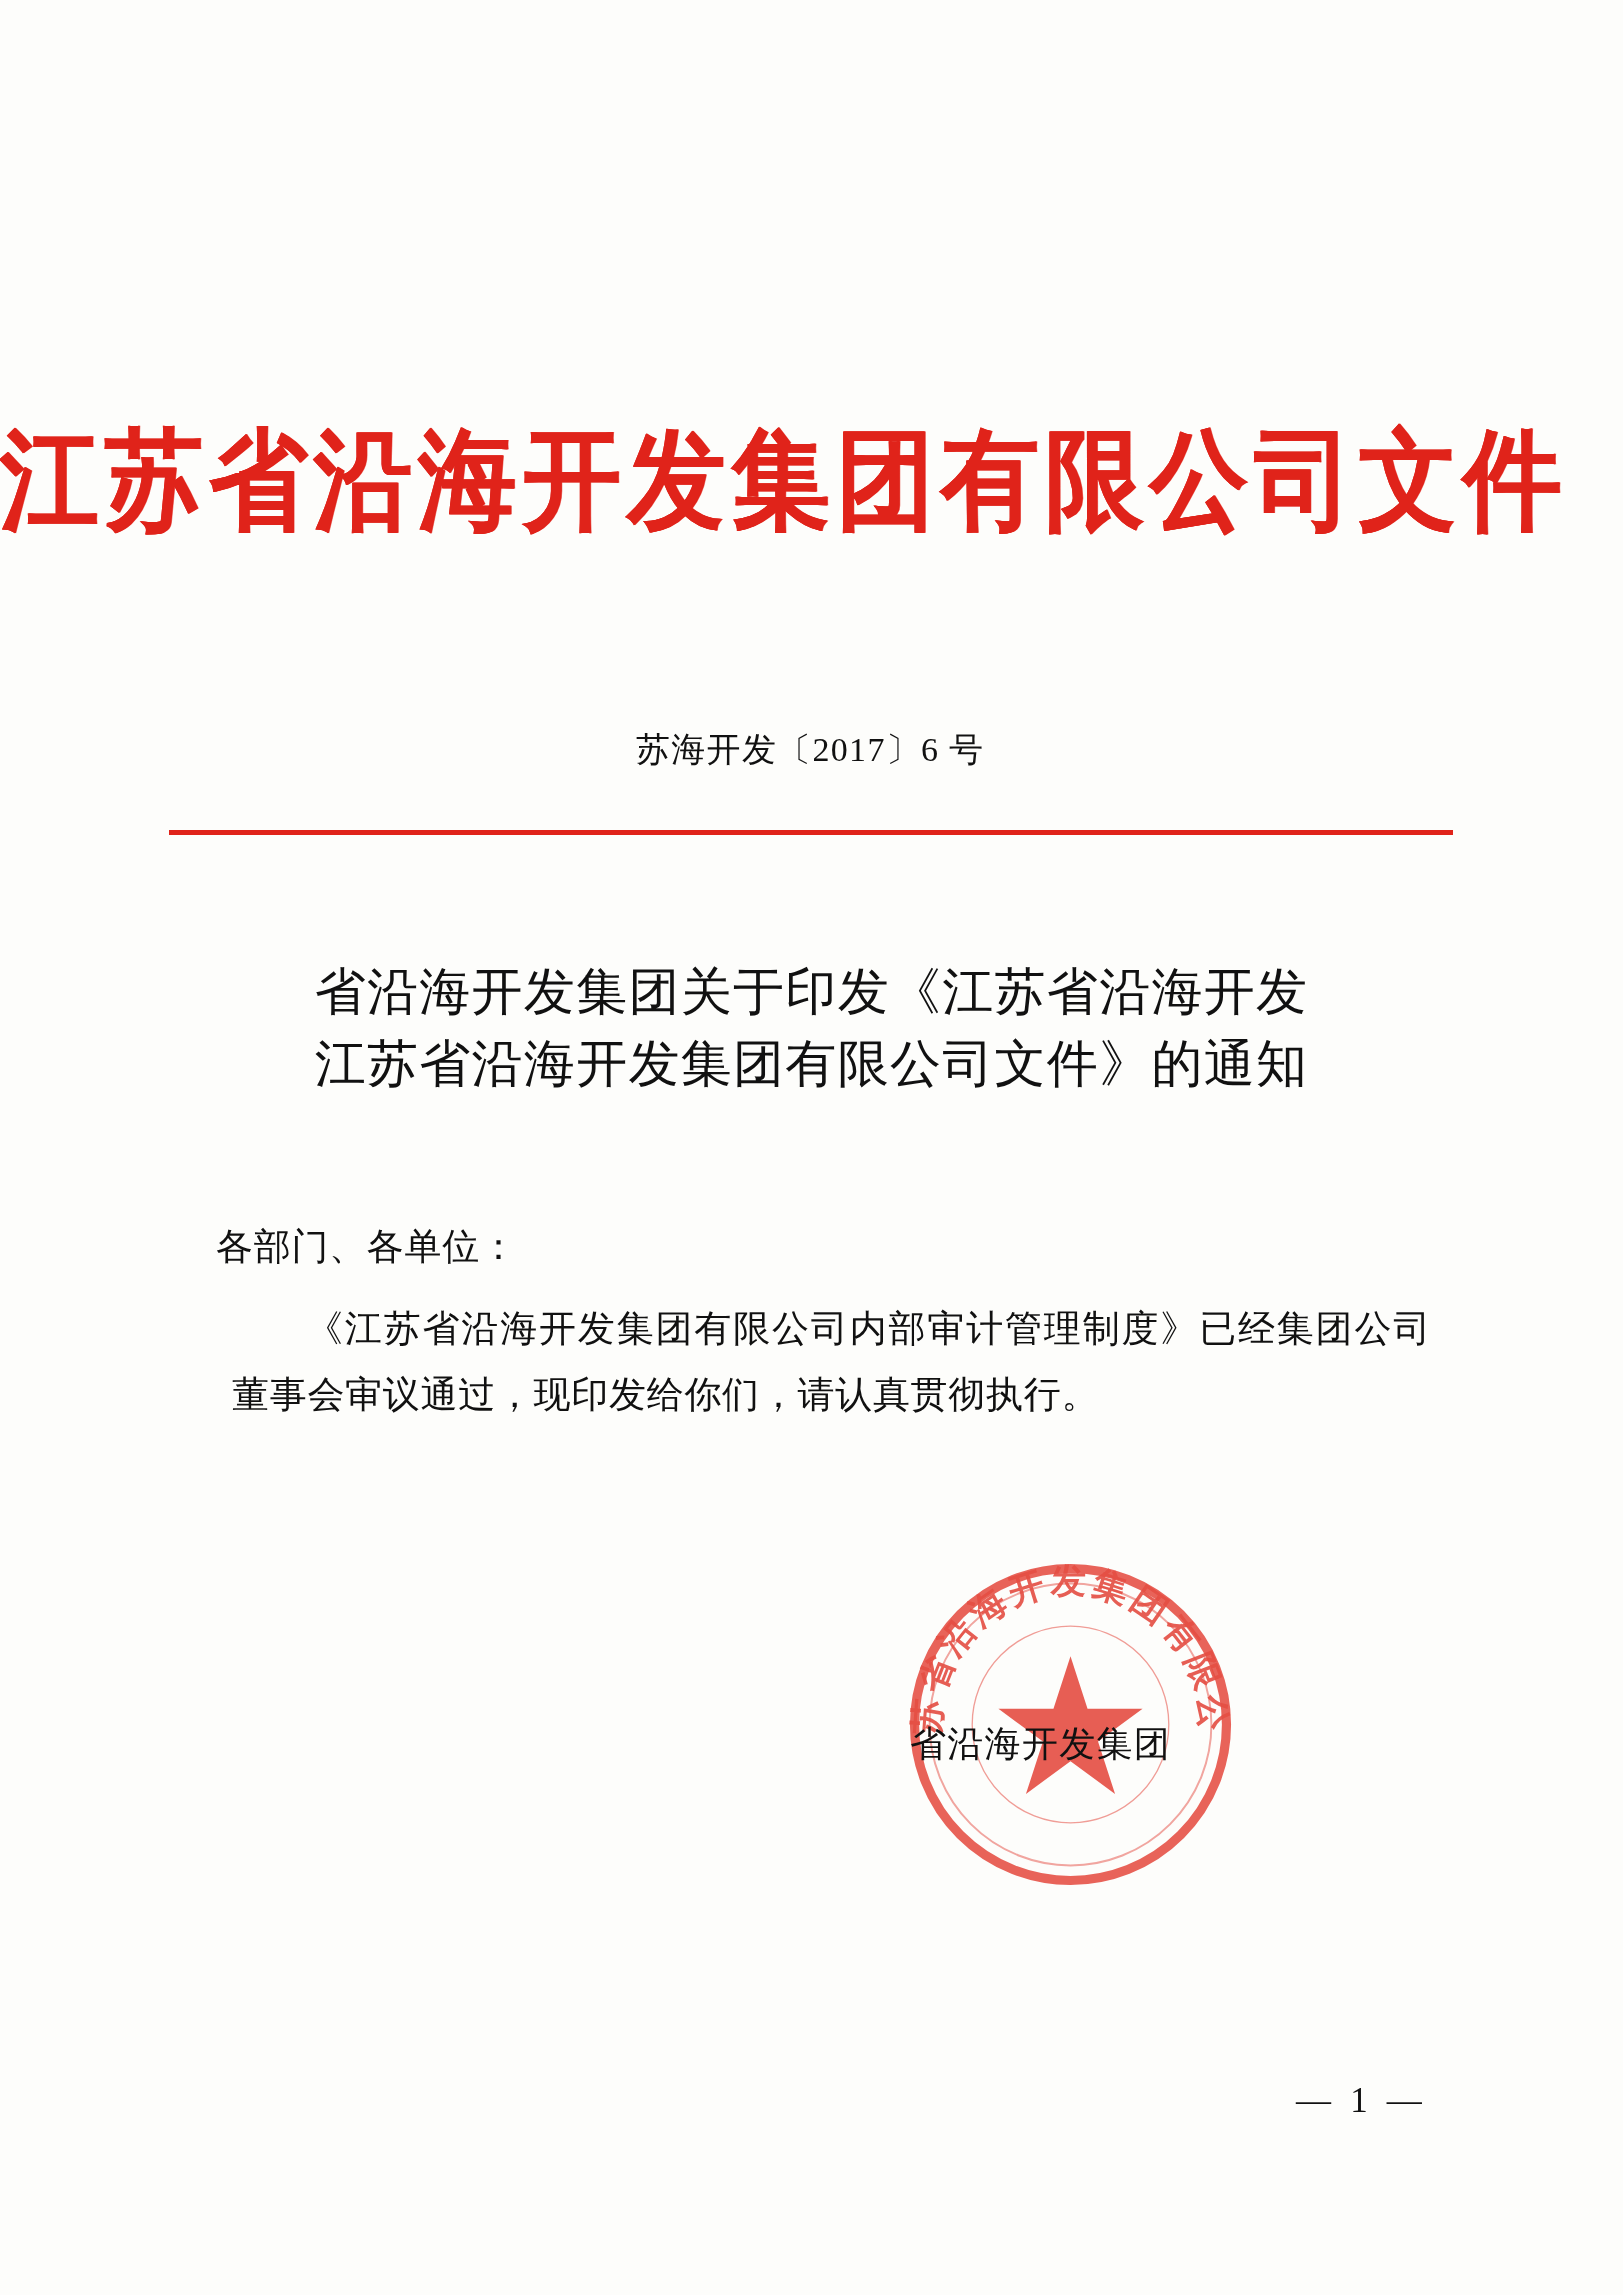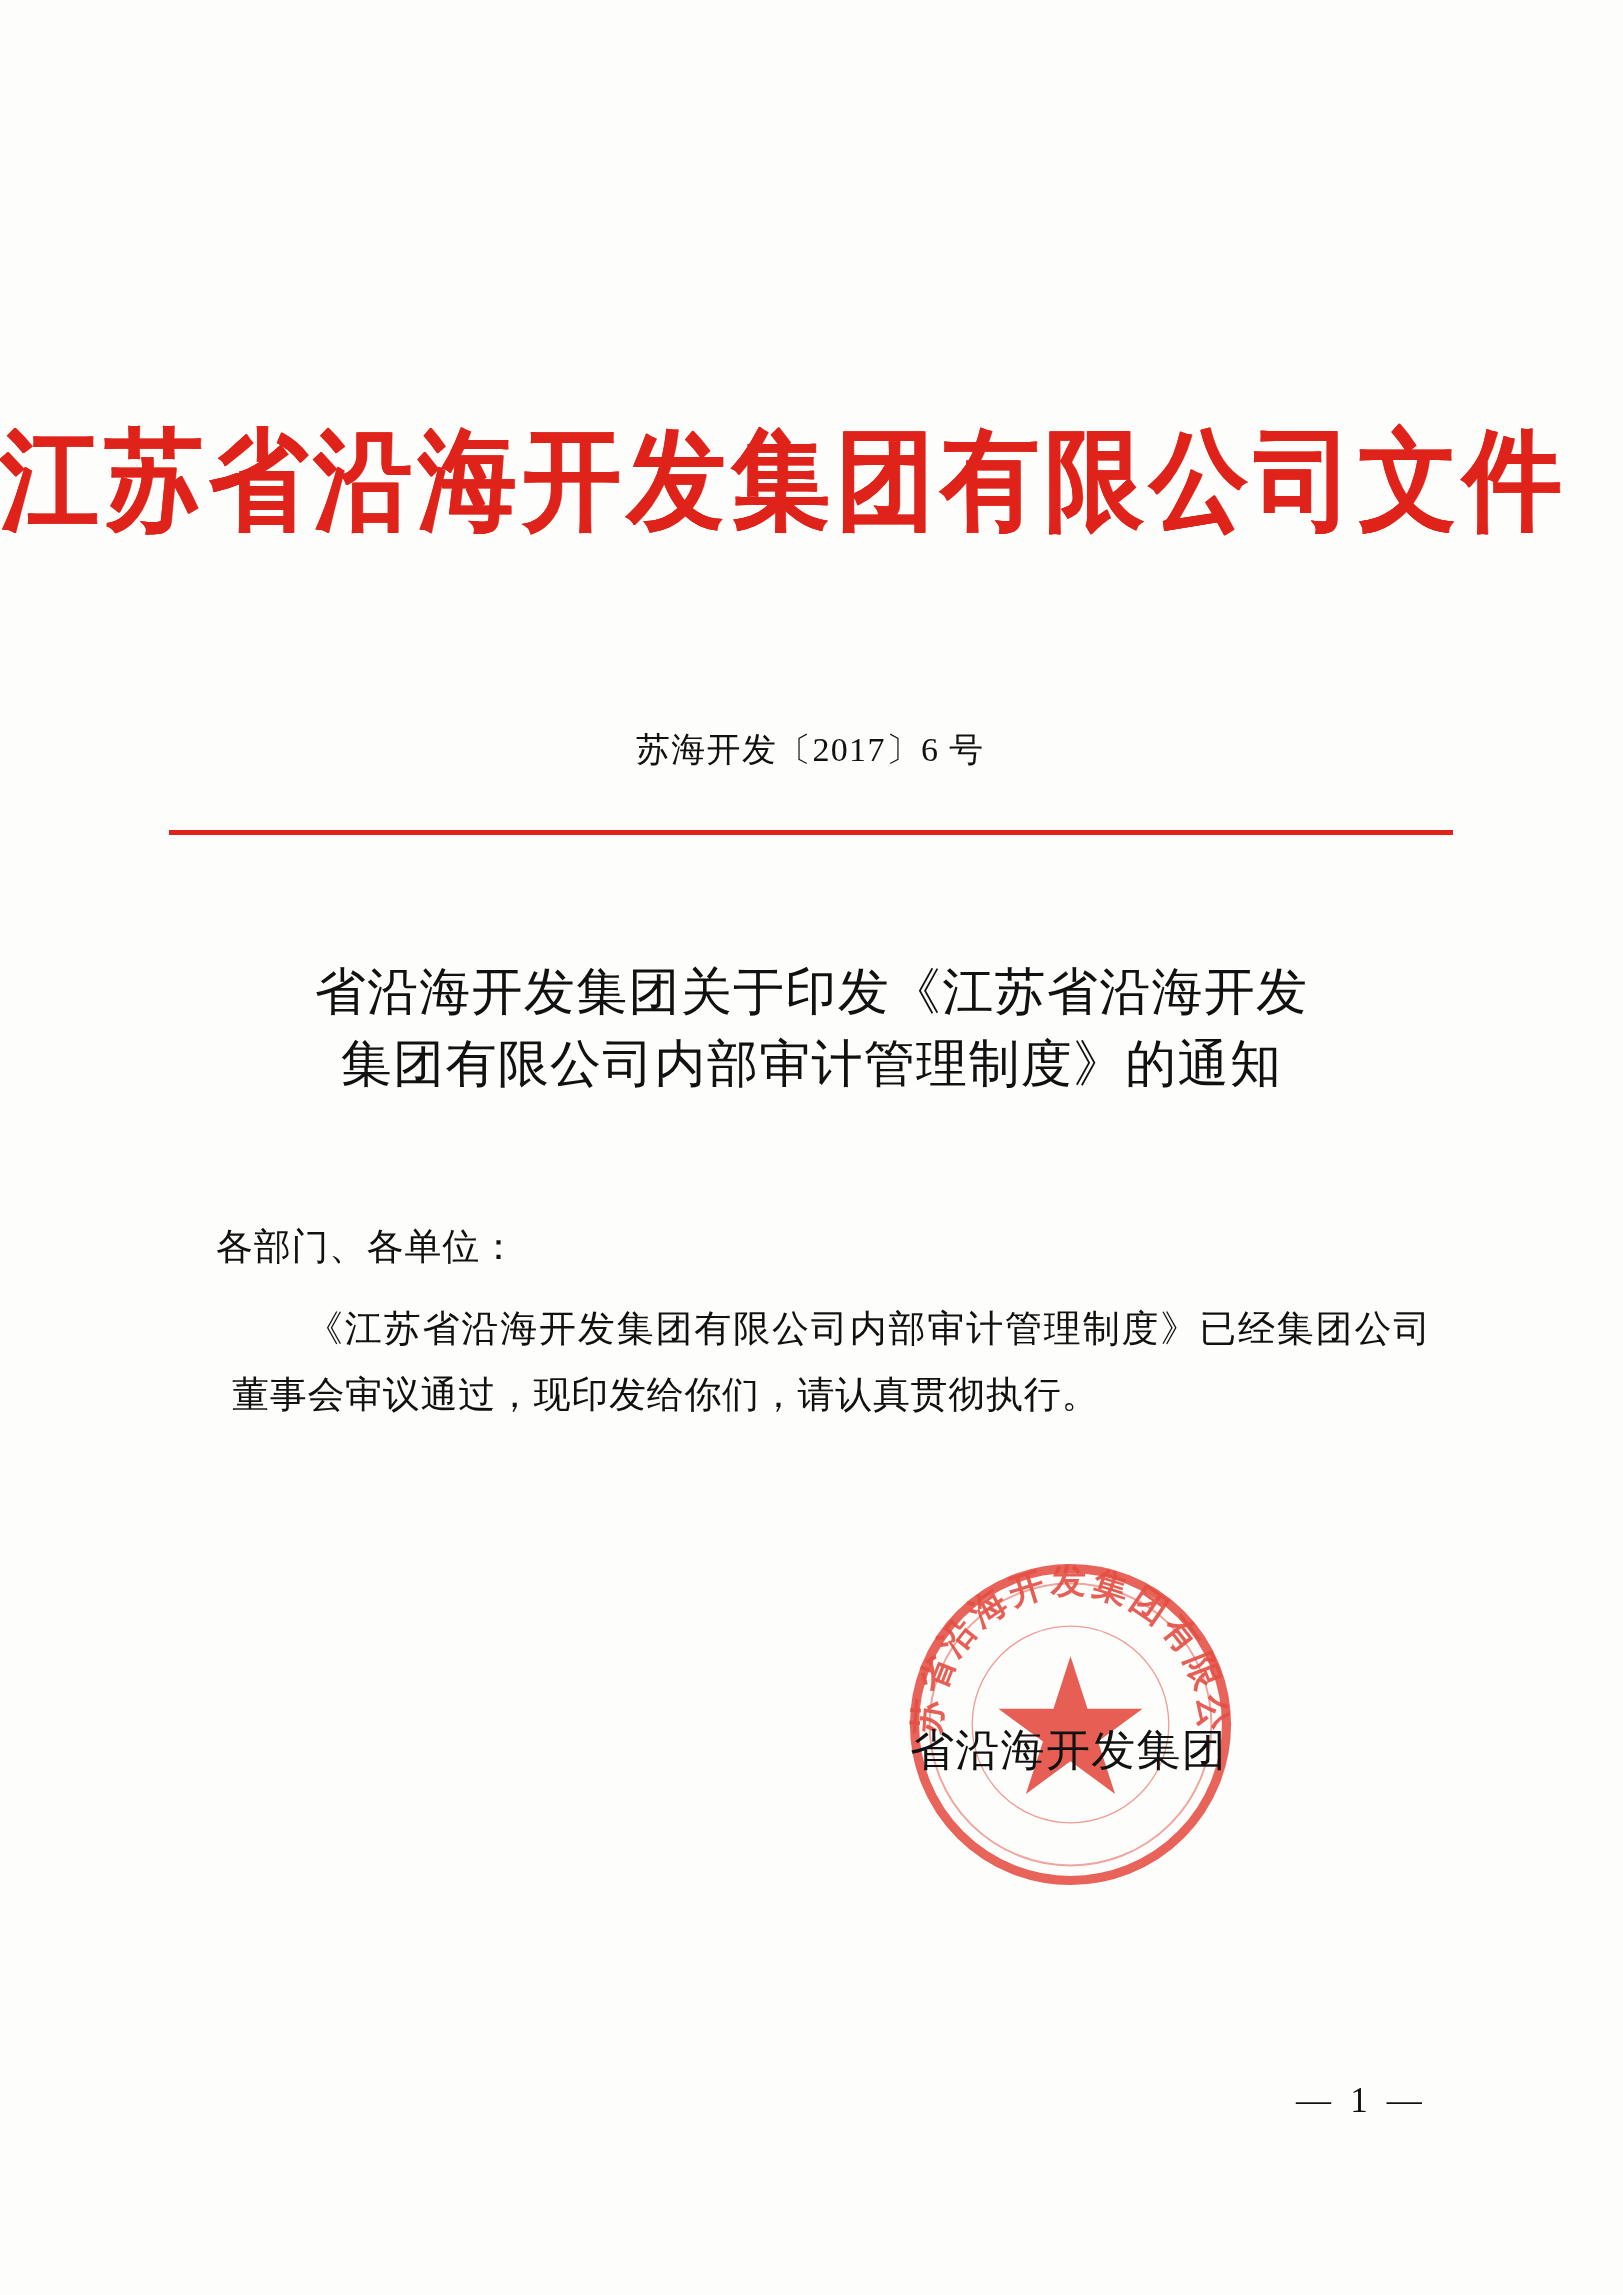--- a/index.html
+++ b/index.html
@@ -115,21 +115,21 @@
   .para + .para {
     margin-top: 6.5px;
   }
 
   
   .signature {
     position: absolute;
     left: 910px;
     top: 1715px;
     width: 458px;
-    font-size: 44px;
+    font-size: 36px;
     line-height: 1.62;
     letter-spacing: 1.3px;
     color: #111;
     text-align: left;
   }
   .signature .sig-org { white-space: nowrap; }
   .signature .sig-date { white-space: nowrap; margin-left: 2.6px; }
 
   
   .seal {
@@ -165,21 +165,21 @@
   <div class="letterhead">
     <span class="letterhead-title">江苏省沿海开发集团有限公司文件</span>
   </div>
 
   <div class="doc-number">苏海开发〔2017〕6 号</div>
 
   <div class="red-rule"></div>
 
   <div class="doc-title">
     <span class="line">省沿海开发集团关于印发《江苏省沿海开发</span>
-    <span class="line">集团有限公司内部审计管理制度》的通知</span>
+    <span class="line">江苏省沿海开发集团有限公司文件》的通知</span>
   </div>
 
   <div class="body-block">
     <p class="salutation">各部门、各单位：</p>
     <p class="para">《江苏省沿海开发集团有限公司内部审计管理制度》已经集团公司董事会审议通过，现印发给你们，请认真贯彻执行。</p>
   </div>
 
   <div class="seal">
     <svg width="367" height="367" viewBox="0 0 560 560" aria-hidden="true">
       <defs>

